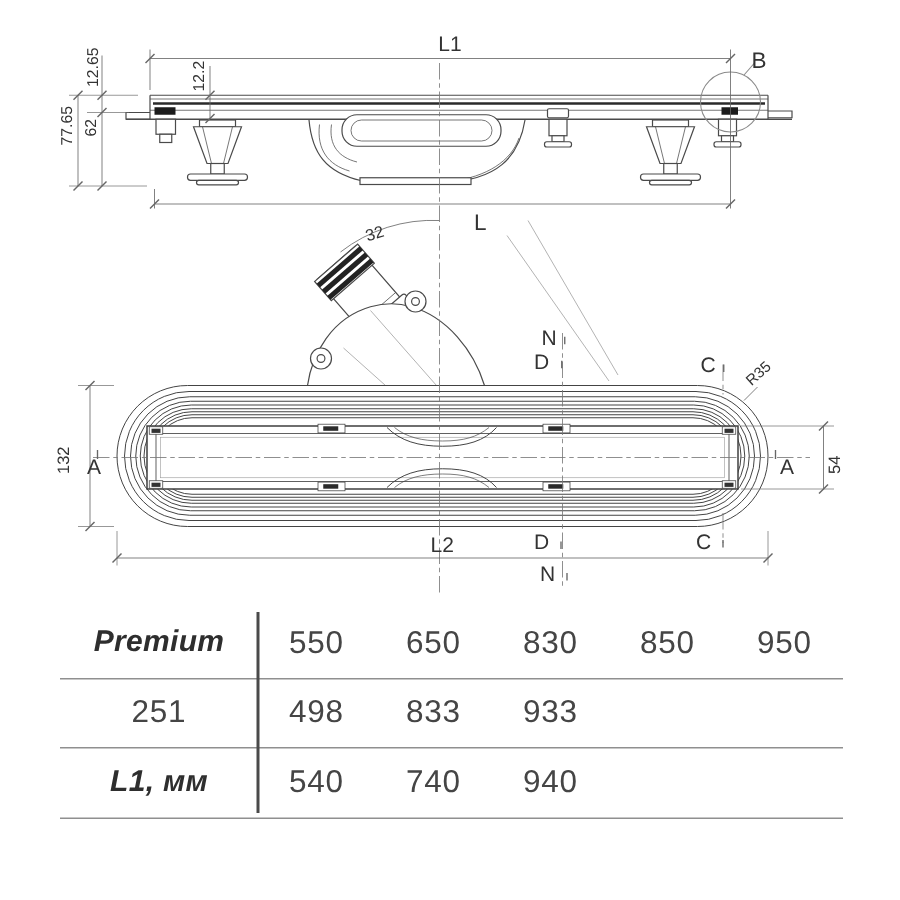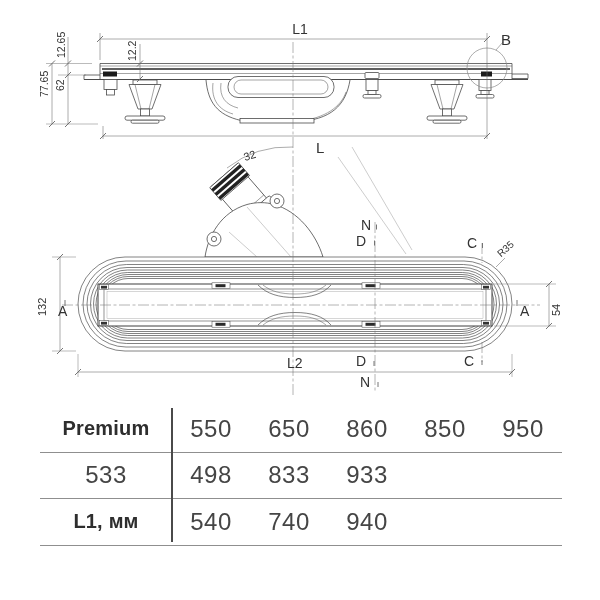--- a/index.html
+++ b/index.html
@@ -4,22 +4,22 @@
 <style>
   html,body{margin:0;padding:0;background:#fff;}
   body{width:600px;height:600px;position:relative;font-family:"Liberation Sans",sans-serif;overflow:hidden;}
   svg{position:absolute;top:0;left:0;}
   svg text{font-family:"Liberation Sans","DejaVu Sans",sans-serif;fill:#333;}
   .dimnum{font-size:10.5px;}
   .dimletter{font-size:14px;}
   .size-table{position:absolute;left:40px;top:406px;width:522px;}
   .trow{display:grid;grid-template-columns:132px repeat(5,78px);height:45.5px;align-items:center;}
   .trow.ruled{border-bottom:1.5px solid #8f8f8f;}
-  .tlabel{text-align:center;font-weight:700;font-size:20px;color:#2e2e2e;letter-spacing:.2px;}
-  .tval{text-align:center;font-size:24px;font-weight:400;color:#454545;letter-spacing:.5px;}
+  .tlabel{text-align:center;font-weight:700;font-size:20px;color:#2e2e2e;letter-spacing:.2px;font-style:italic;}
+  .tval{text-align:center;font-size:21px;font-weight:400;color:#454545;letter-spacing:.5px;}
   .tdivider{position:absolute;left:131px;top:2px;bottom:4px;width:1.5px;background:#4a4a4a;}
 </style>
 </head>
 <body>
 
 <svg width="600" height="402" viewBox="0 0 600 402">
 
   <g stroke="#4a4a4a" fill="none" stroke-width="0.8">
 
     <line x1="100" y1="63.5" x2="512" y2="63.5"></line>
@@ -254,26 +254,26 @@
   <text x="360" y="387" class="dimletter">N</text>
   <text x="464" y="366" class="dimletter">C</text>
 </svg>
 
 <div class="size-table">
   <div class="tdivider"></div>
   <div class="trow ruled">
     <div class="tlabel">Premium</div>
     <div class="tval">550</div>
     <div class="tval">650</div>
-    <div class="tval">860</div>
+    <div class="tval">830</div>
     <div class="tval">850</div>
     <div class="tval">950</div>
   </div>
   <div class="trow ruled">
-    <div class="tval">533</div>
+    <div class="tval">251</div>
     <div class="tval">498</div>
     <div class="tval">833</div>
     <div class="tval">933</div>
   </div>
   <div class="trow ruled">
     <div class="tlabel">L1, мм</div>
     <div class="tval">540</div>
     <div class="tval">740</div>
     <div class="tval">940</div>
   </div>

